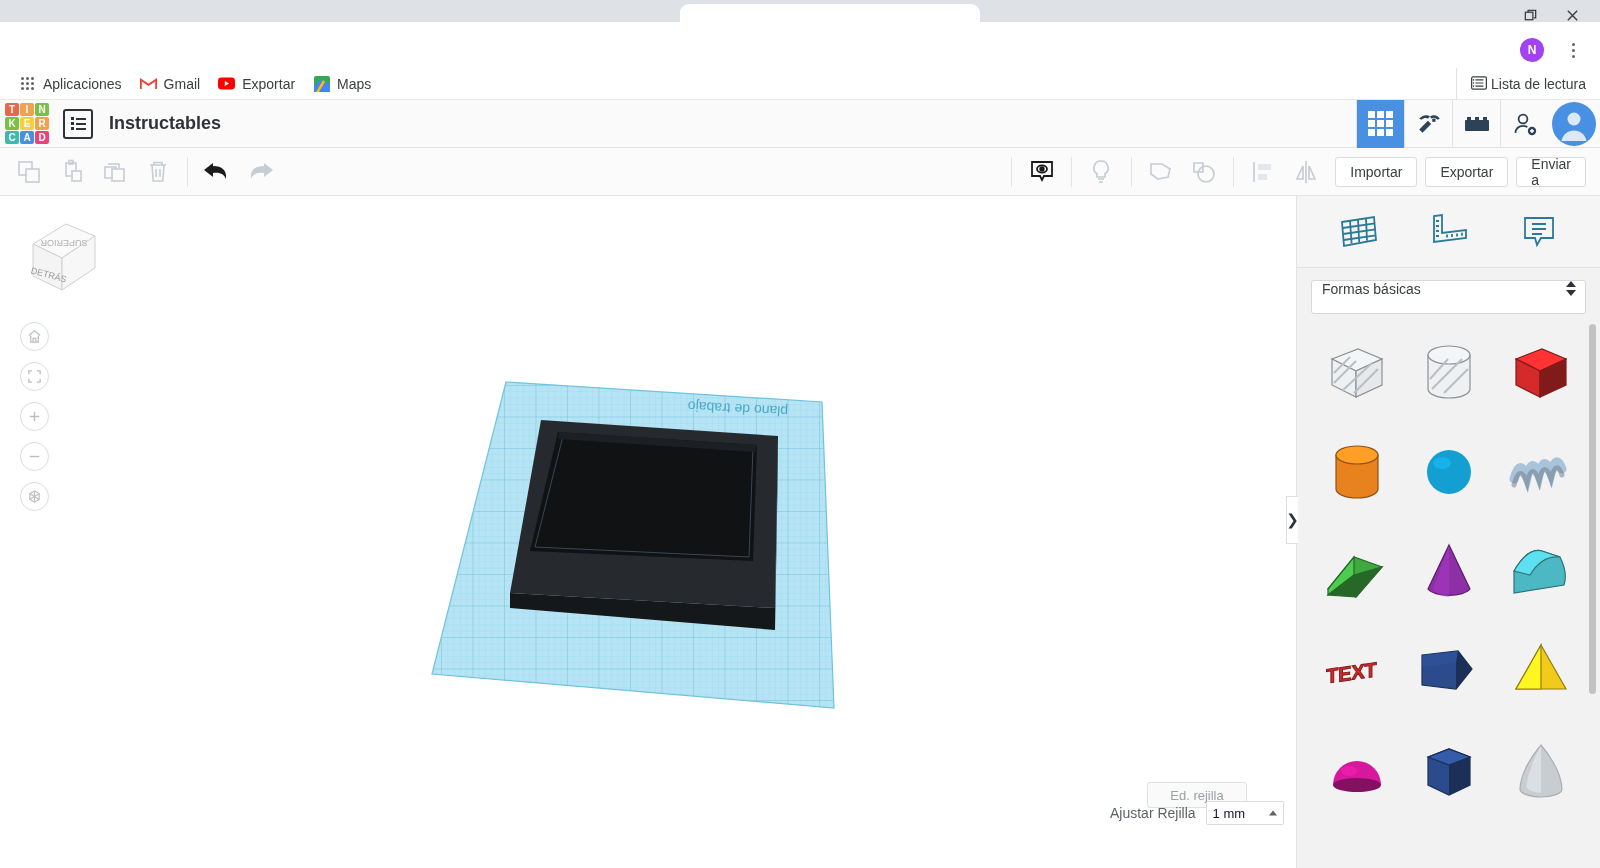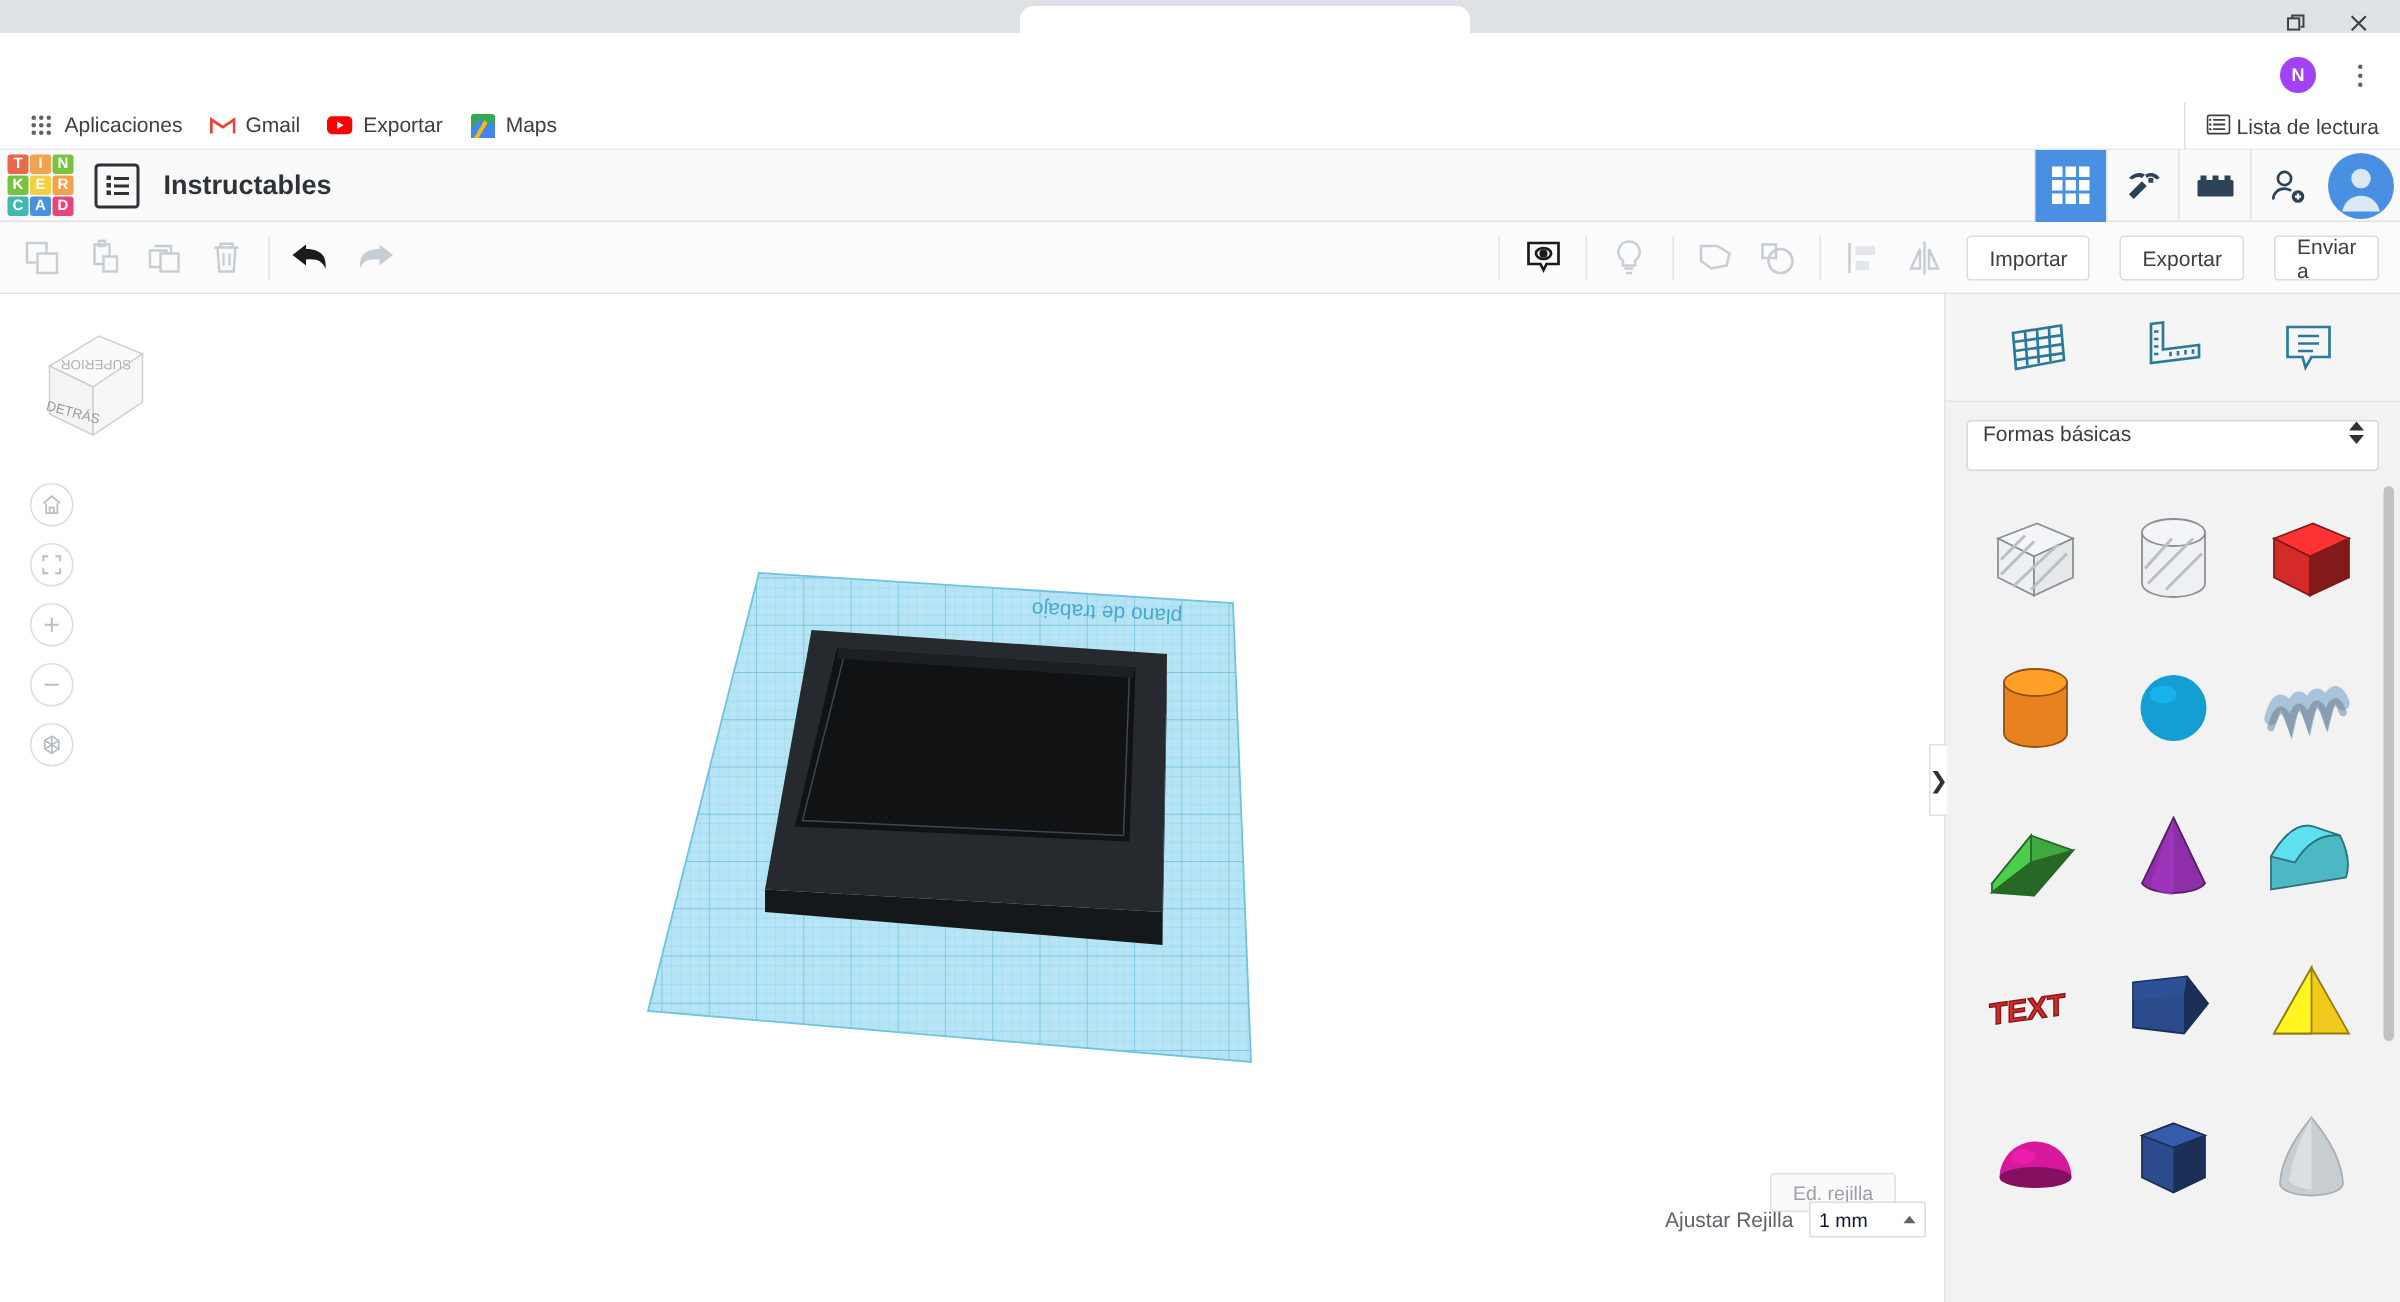--- a/index.html
+++ b/index.html
@@ -50,21 +50,21 @@
   }
   .kebab i { width: 3px; height: 3px; border-radius: 50%; background: #5f6368; display:block; }
 
   
   .bookmarks {
     position: absolute; left: 0; top: 68px; width: 1600px; height: 32px;
     background: #ffffff; display: flex; align-items: center; padding-left: 10px;
     border-bottom: 1px solid #e8eaed;
   }
   .bm {
-    display: flex; align-items: flex-start; gap: 7px;
+    display: flex; align-items: center; gap: 7px;
     padding: 3px 9px; font-size: 14px; color: #3c4043; white-space: nowrap;
   }
   .bm-ico { width: 17px; height: 17px; display: flex; align-items: center; justify-content: center; }
   .apps-grid { display: grid; grid-template-columns: repeat(3,3px); grid-template-rows: repeat(3,3px); gap: 2px; }
   .apps-grid i { width: 3px; height: 3px; background: #5f6368; border-radius: 50%; display: block; }
   .reading {
     position: absolute; right: 14px; top: 68px; height: 32px;
     display: flex; align-items: center; gap: 4px;
     font-size: 14px; color: #3c4043; padding-left: 14px;
     border-left: 1px solid #e0e0e0;
@@ -115,43 +115,43 @@
     position: absolute; left: 0; top: 148px; width: 1600px; height: 48px;
     background: #fbfbfb; border-bottom: 1px solid #e3e3e3;
     display: flex; align-items: center;
   }
   .tb-ico {
     width: 48px; height: 48px; display: flex; align-items: center; justify-content: center;
     color: #c6cdd4;
   }
   .tb-ico.on { color: #1b1b1b; }
   .tb-sep { width: 1px; height: 30px; background: #e3e3e3; margin: 0 8px; }
-  .tb-right { margin-left: auto; display: flex; align-items: flex-end; gap: 12px; }
+  .tb-right { margin-left: auto; display: flex; align-items: flex-end; }
   .tb-btn {
     height: 30px; padding: 0 14px; margin-left: 8px;
     border: 1px solid #dcdcdc; border-radius: 3px; background: #fff;
     font-size: 14px; color: #3c4043; display: flex; align-items: center;
   }
 
   
   .viewport {
     position: absolute; left: 0; top: 196px; width: 1296px; height: 672px;
     background: #ffffff; overflow: hidden;
   }
   .viewcube { position: absolute; left: 22px; top: 18px; width: 80px; height: 84px; }
   .nav-btns { position: absolute; left: 20px; top: 126px; display: flex; flex-direction: column; gap: 11px; }
   .nav-btn {
     width: 29px; height: 29px; border-radius: 50%;
     border: 1px solid #dcdcdc; background: #fff;
     display: flex; align-items: center; justify-content: center; color: #b9bfc5;
   }
 
   .grid-btn {
-    position: absolute; left: 1180px; top: 586px;
-    width: 84px; height: 26px; border: 1px solid #e0e0e0; border-radius: 3px;
+    position: absolute; left: 1147px; top: 586px;
+    width: 100px; height: 26px; border: 1px solid #e0e0e0; border-radius: 3px;
     background: #fafafa; font-size: 13px; color: #9aa0a6;
     display: flex; align-items: center; justify-content: center;
   }
   .snap-row {
     position: absolute; left: 1110px; top: 605px;
     display: flex; align-items: center; gap: 10px;
   }
   .snap-lbl { font-size: 14px; color: #5f6368; }
   .snap-sel {
     width: 78px; height: 24px; border: 1px solid #dadce0; border-radius: 2px;

